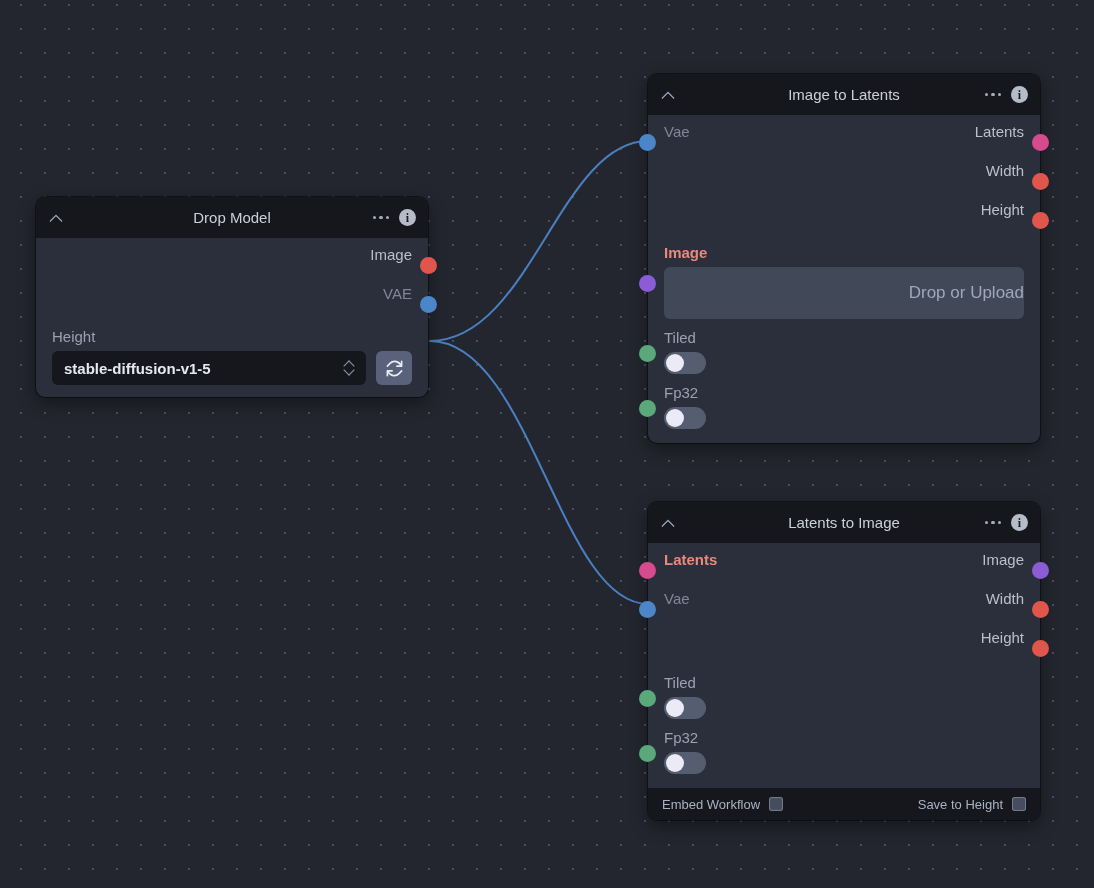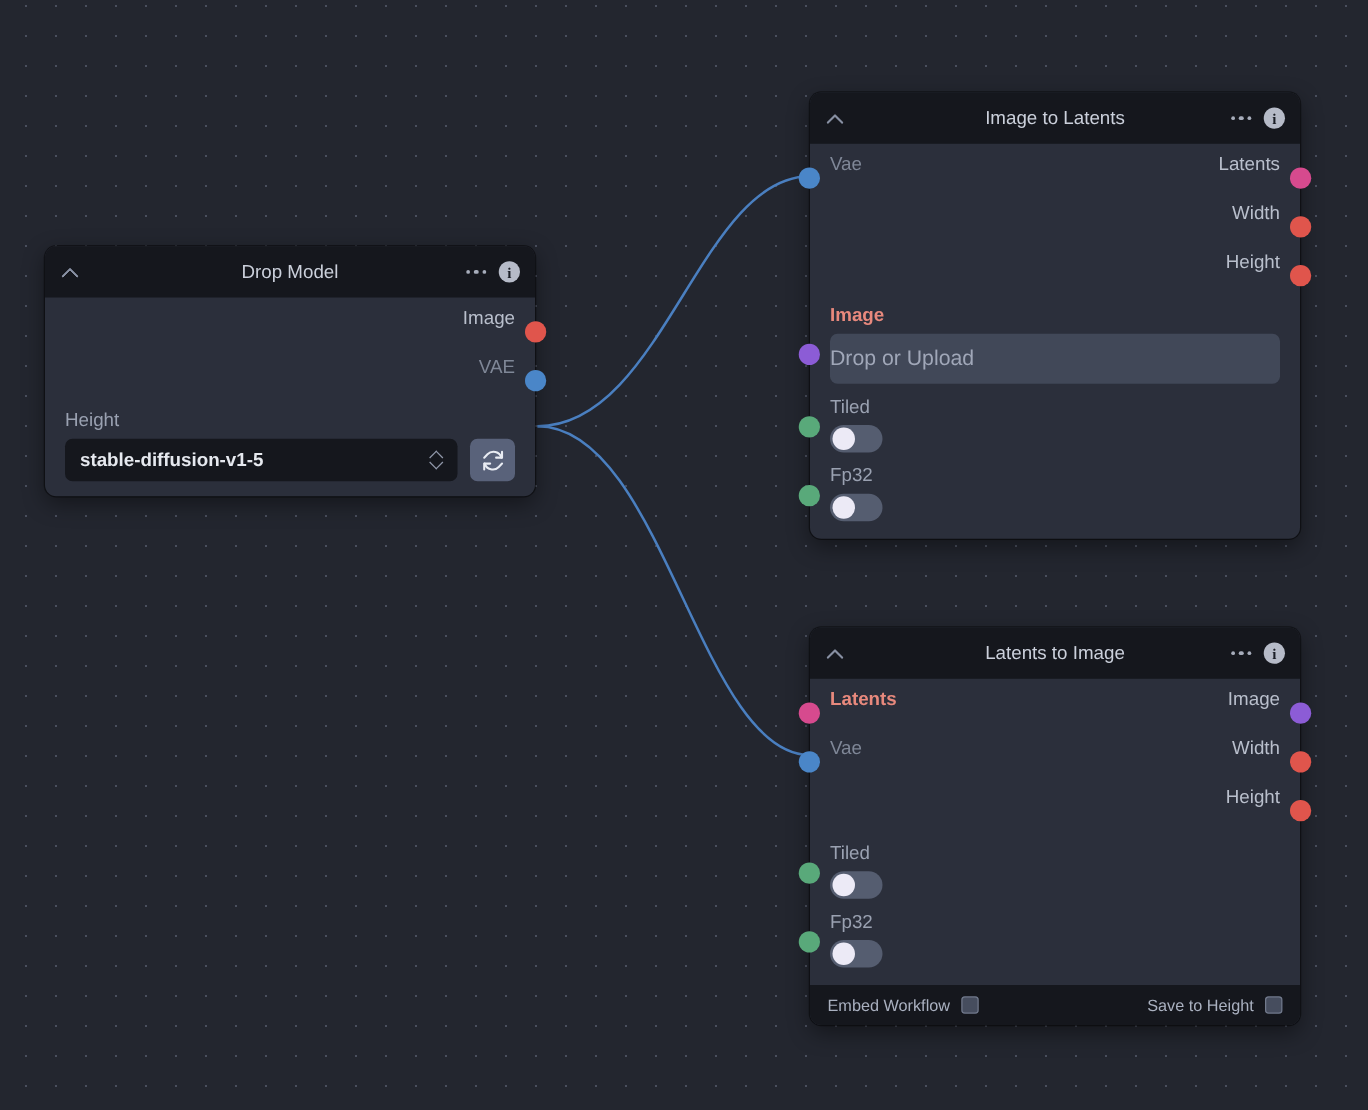--- a/index.html
+++ b/index.html
@@ -138,26 +138,26 @@
   .field { position: relative; padding: 2px 16px 4px 16px; }
   .field-label {
     font-size: 15px;
     color: #9aa1b1;
     margin-bottom: 6px;
     display: block;
   }
   .field-label.required { color: #e8897d; font-weight: bold; }
 
   .dropzone {
-    height: 40px;
+    height: 52px;
     background: #414858;
     border-radius: 6px;
     display: flex;
     align-items: center;
-    justify-content: flex-start;
+    justify-content: flex-end;
     color: #a0a7b8;
     font-size: 17px;
   }
 
   .toggle {
     width: 42px; height: 22px;
     background: #555d70;
     border-radius: 11px;
     position: relative;
   }

